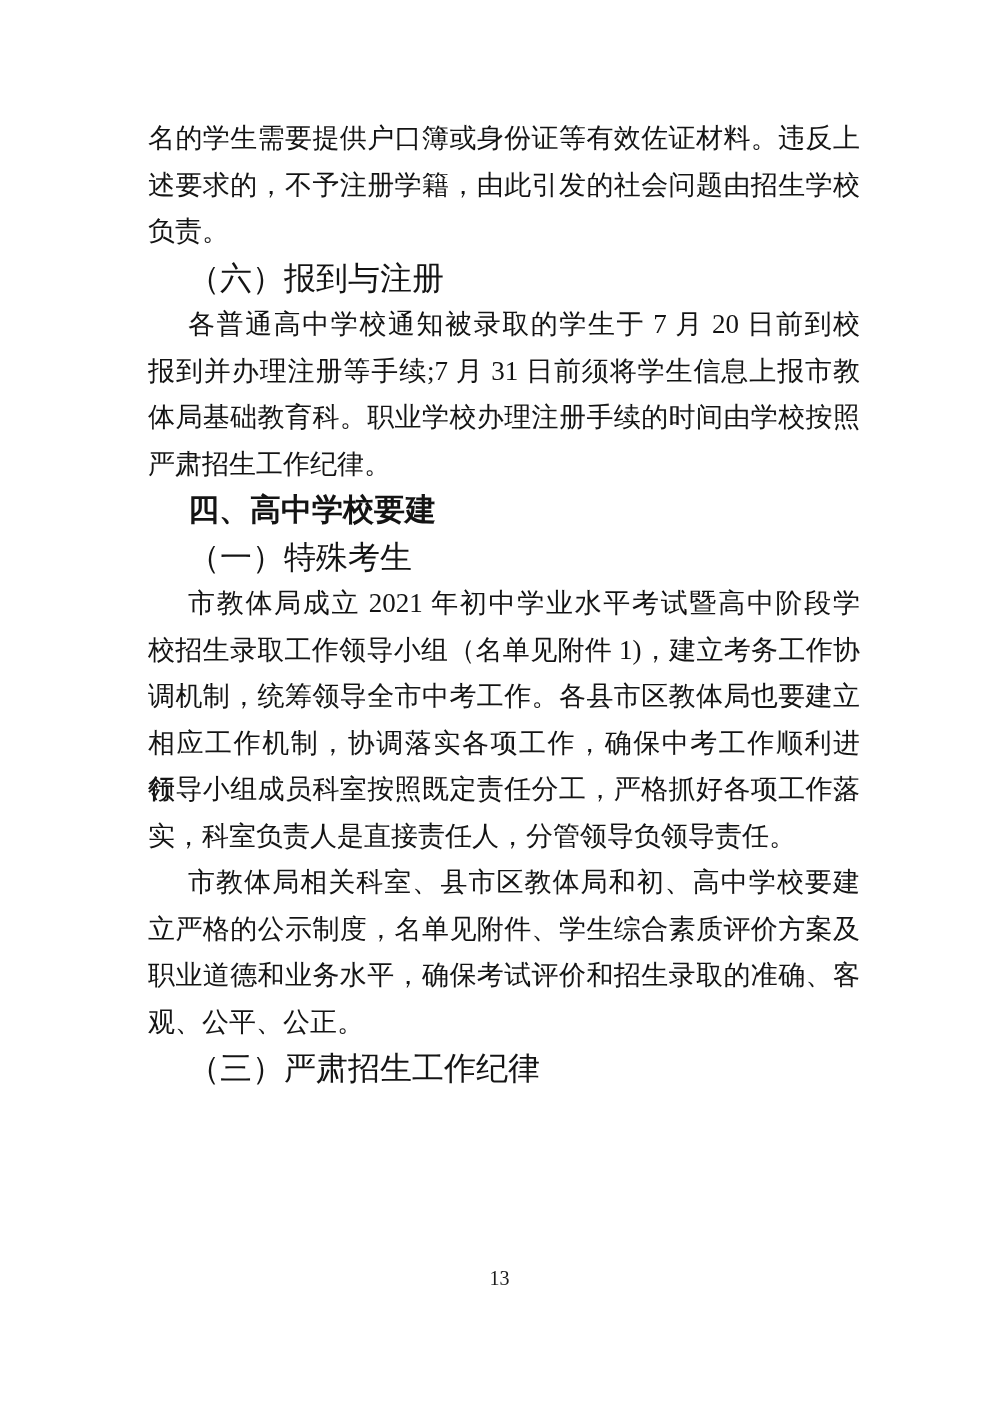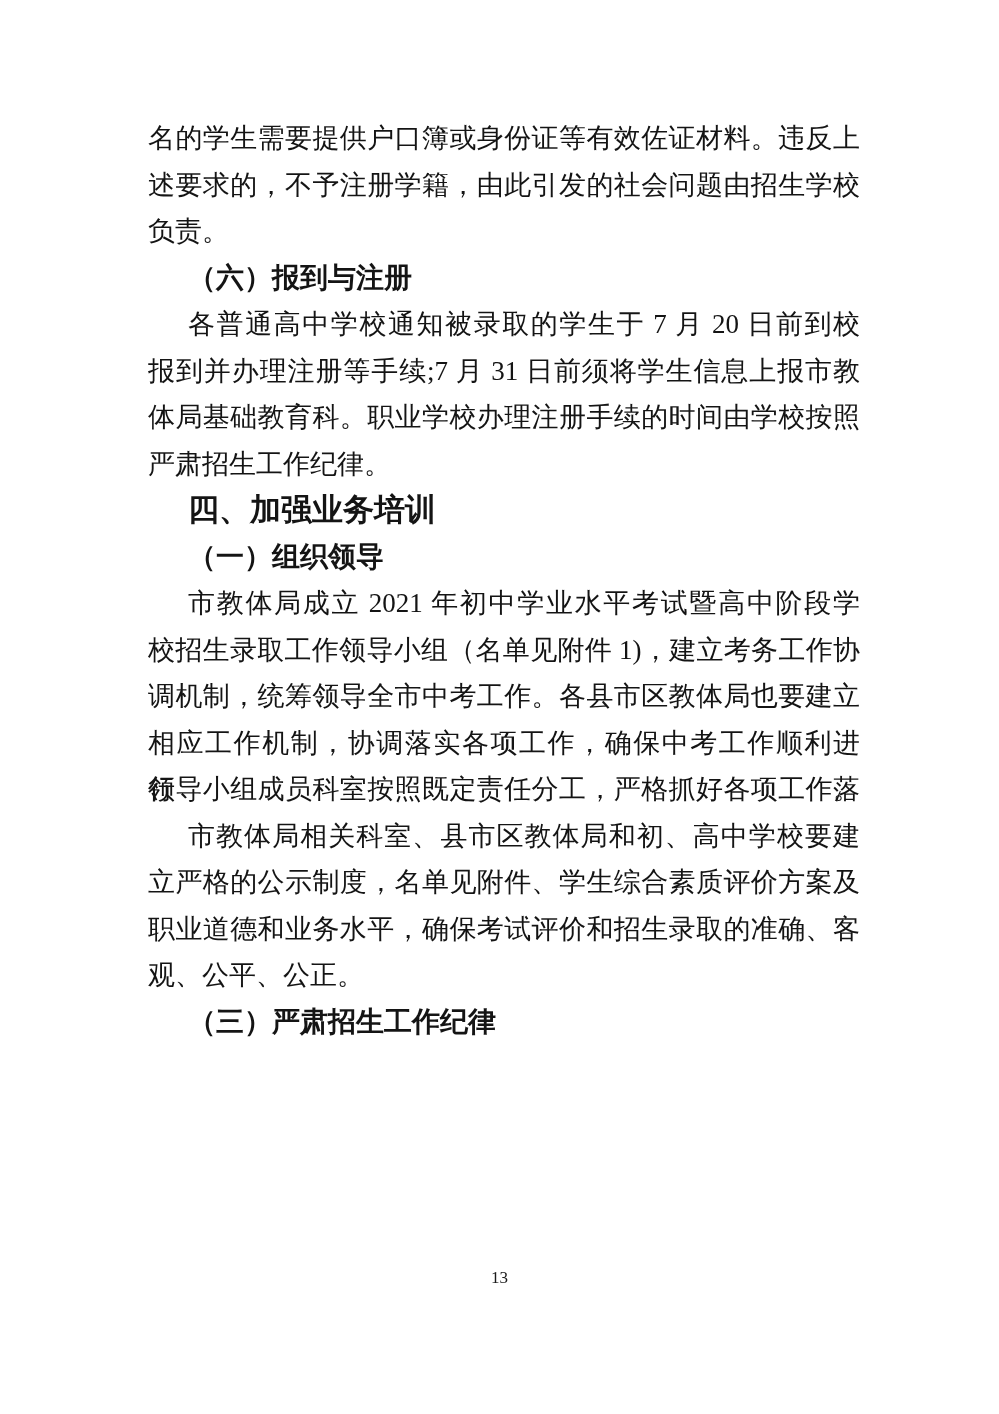--- a/index.html
+++ b/index.html
@@ -39,33 +39,33 @@
   }
   .h1 {
     font-family: "Liberation Sans", sans-serif;
     font-weight: 700;
     font-size: 31px;
     line-height: 46.5px;
     height: 46.5px;
     padding-left: 40px;
   }
   .h2 {
-    font-weight: 700;
-    font-size: 28px;
+    font-weight: 400;
+    font-size: 32px;
     line-height: 46.5px;
     height: 46.5px;
     padding-left: 40px;
   }
   .footer {
     position: absolute;
     left: 0;
     top: 1266px;
     width: 100%;
     text-align: center;
-    font-size: 17px;
+    font-size: 20px;
     line-height: 24px;
     color: #1a1a1a;
   }
 </style>
 </head>
 <body>
 
 <div class="page">
   <div class="content">
 
@@ -73,29 +73,30 @@
     <div class="line fill">述要求的，不予注册学籍，由此引发的社会问题由招生学校</div>
     <div class="line">负责。</div>
 
     <div class="h2">（六）报到与注册</div>
 
     <div class="line fill indent">各普通高中学校通知被录取的学生于 7 月 20 日前到校</div>
     <div class="line fill">报到并办理注册等手续;7 月 31 日前须将学生信息上报市教</div>
     <div class="line fill">体局基础教育科。职业学校办理注册手续的时间由学校按照</div>
     <div class="line">严肃招生工作纪律。</div>
 
-    <div class="h1">四、加强业务培训</div>
+    <div class="h1">四、高中学校要建</div>
 
-    <div class="h2">（一）组织领导</div>
+    <div class="h2">（一）特殊考生</div>
 
     <div class="line fill indent">市教体局成立 2021 年初中学业水平考试暨高中阶段学</div>
     <div class="line fill">校招生录取工作领导小组（名单见附件 1)，建立考务工作协</div>
     <div class="line fill">调机制，统筹领导全市中考工作。各县市区教体局也要建立</div>
     <div class="line fill">相应工作机制，协调落实各项工作，确保中考工作顺利进行。</div>
     <div class="line fill">领导小组成员科室按照既定责任分工，严格抓好各项工作落</div>
+    <div class="line">实，科室负责人是直接责任人，分管领导负领导责任。</div>
 
 
     <div class="line fill indent">市教体局相关科室、县市区教体局和初、高中学校要建</div>
     <div class="line fill">立严格的公示制度，名单见附件、学生综合素质评价方案及</div>
     <div class="line fill">职业道德和业务水平，确保考试评价和招生录取的准确、客</div>
     <div class="line">观、公平、公正。</div>
 
     <div class="h2">（三）严肃招生工作纪律</div>
 
   </div>

